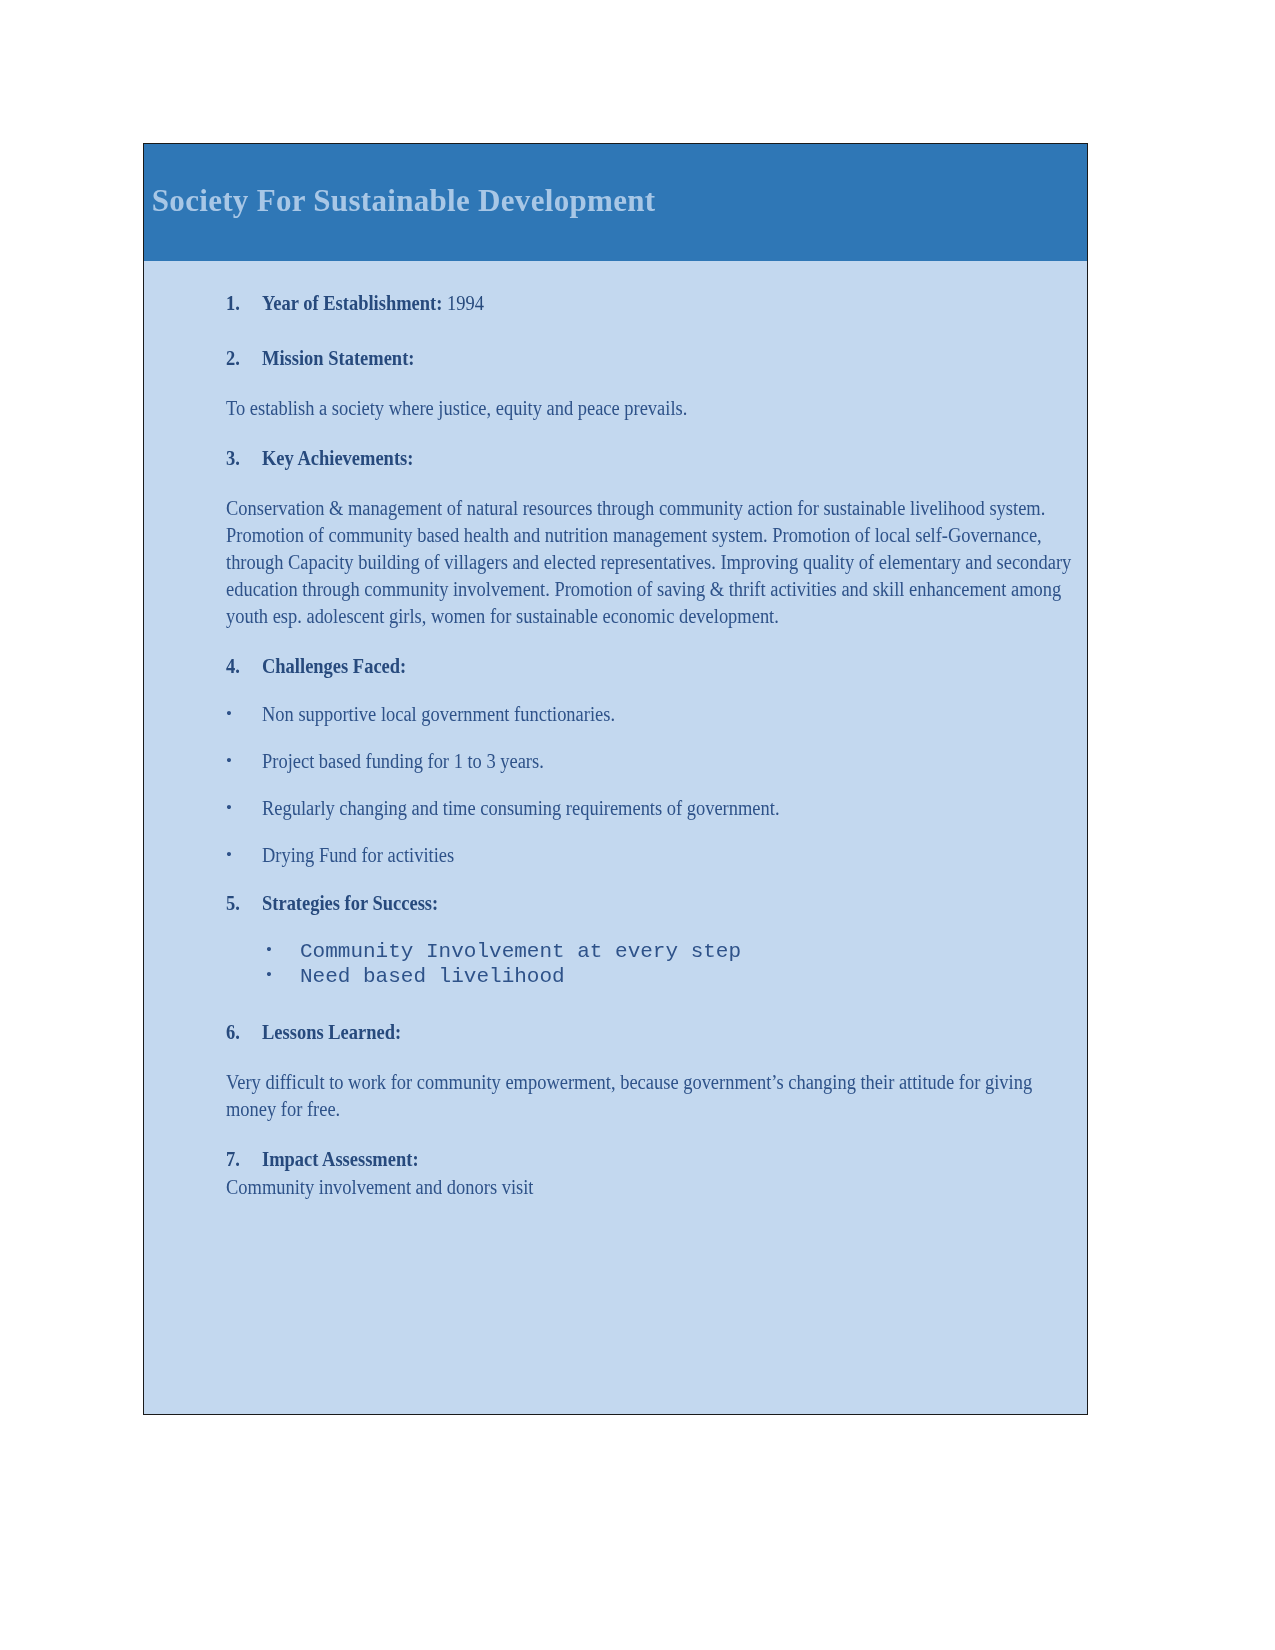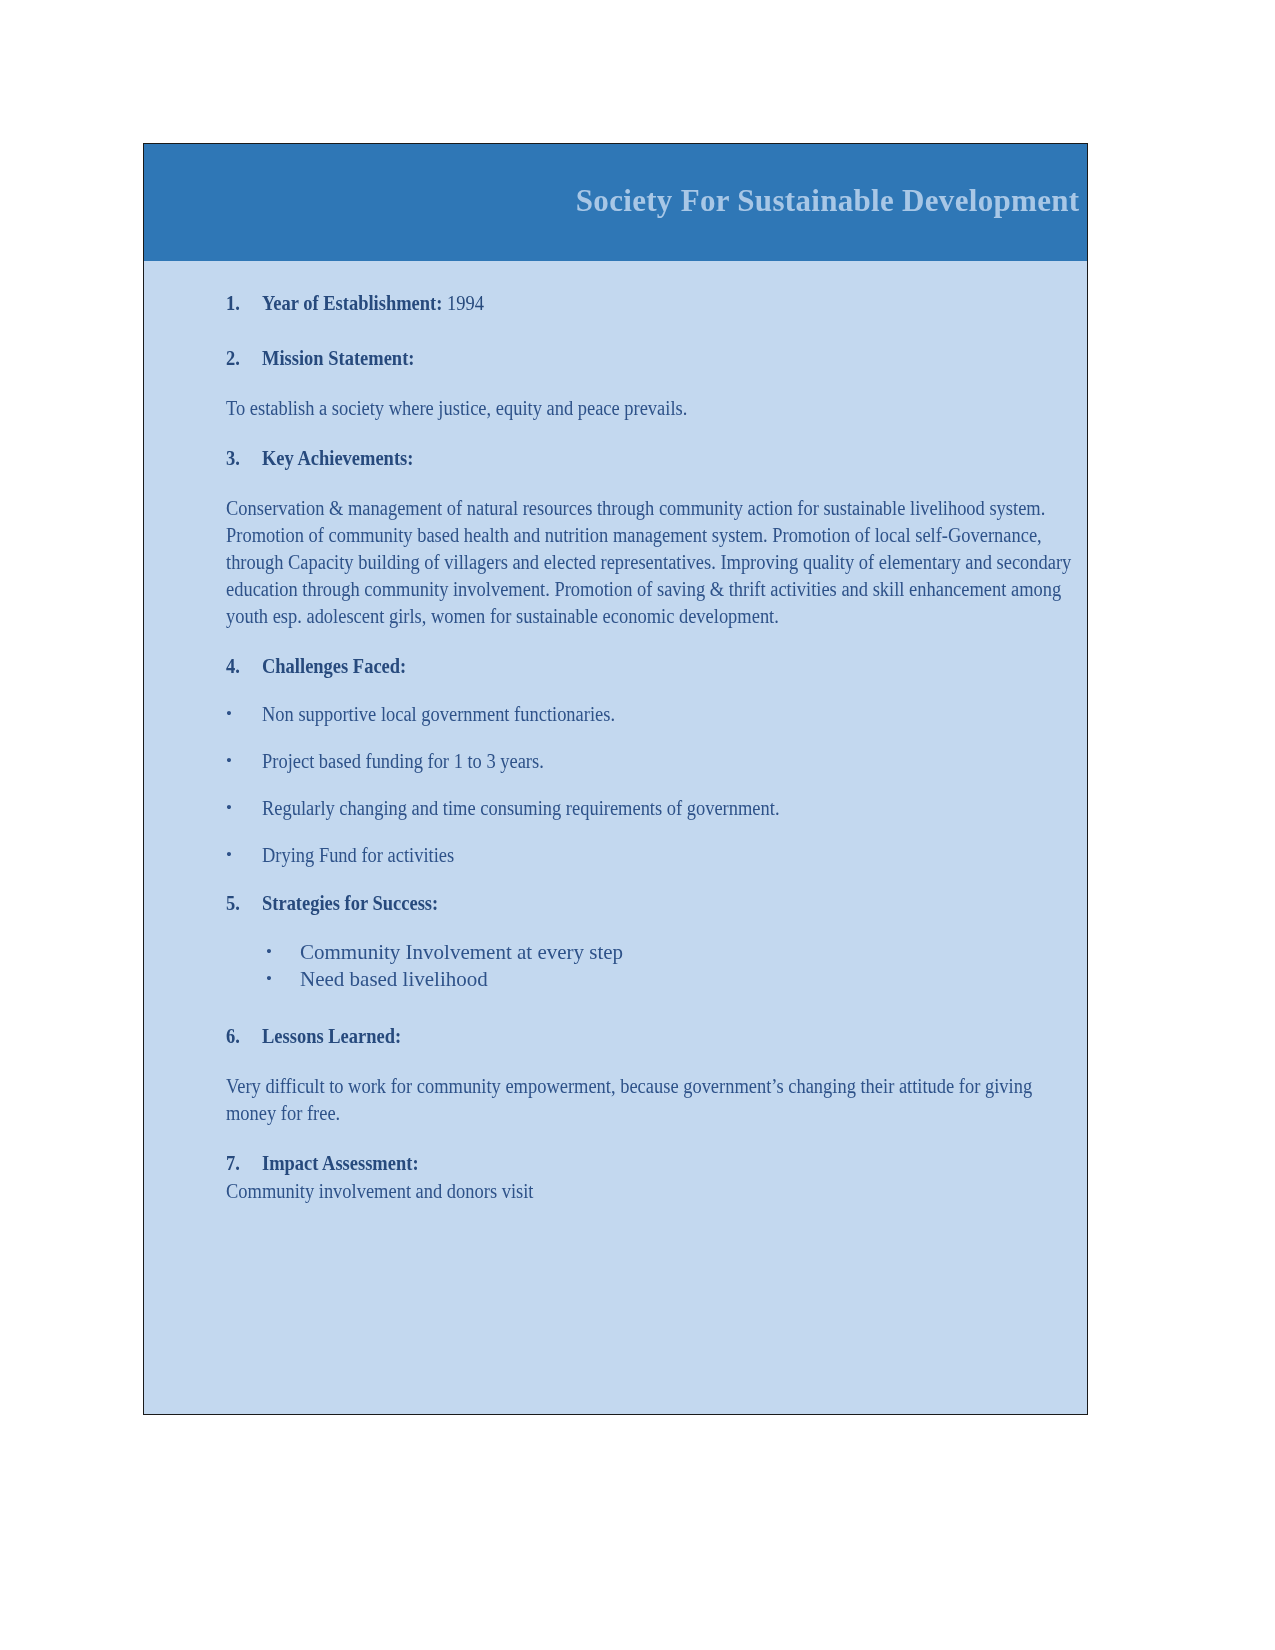--- a/index.html
+++ b/index.html
@@ -33,21 +33,21 @@
     background: #c3d8ef;
     overflow: hidden;
   }
 
   
   .doc-header {
     height: 117px;
     background: #2f77b6;
     display: flex;
     align-items: center;
-    justify-content: flex-end;
+    justify-content: flex-start;
     box-sizing: border-box;
   }
   .doc-title {
     color: #a8c7e6;
     font-family: "Liberation Serif", "DejaVu Serif", serif;
     font-weight: bold;
     font-size: 32px;
     letter-spacing: 0.3px;
     text-align: center;
     transform: scaleX(0.97);
@@ -141,21 +141,21 @@
     flex: 0 0 34px;
     color: #2e5289;
     font-size: 17px;
     line-height: 1;
     position: relative;
     top: -2px;
   }
   .subbullet-text {
     font-size: 21px;
     color: #2e5289;
-    font-family: Liberation Serif, serif;
+    font-family: Liberation Mono, monospace;
     white-space: nowrap;
   }
 
   .tight-after-heading {
     margin-top: 2px;
   }
 </style>
 </head>
 <body>
 

